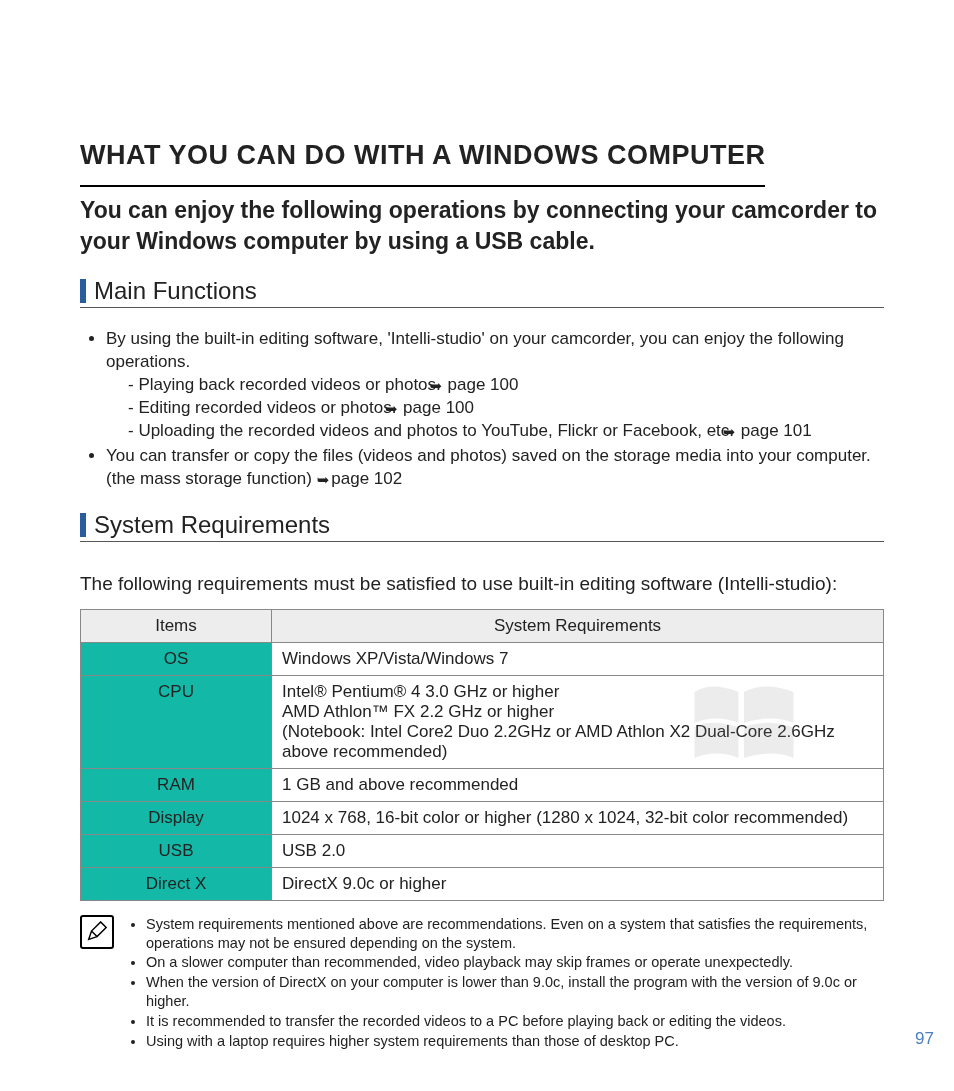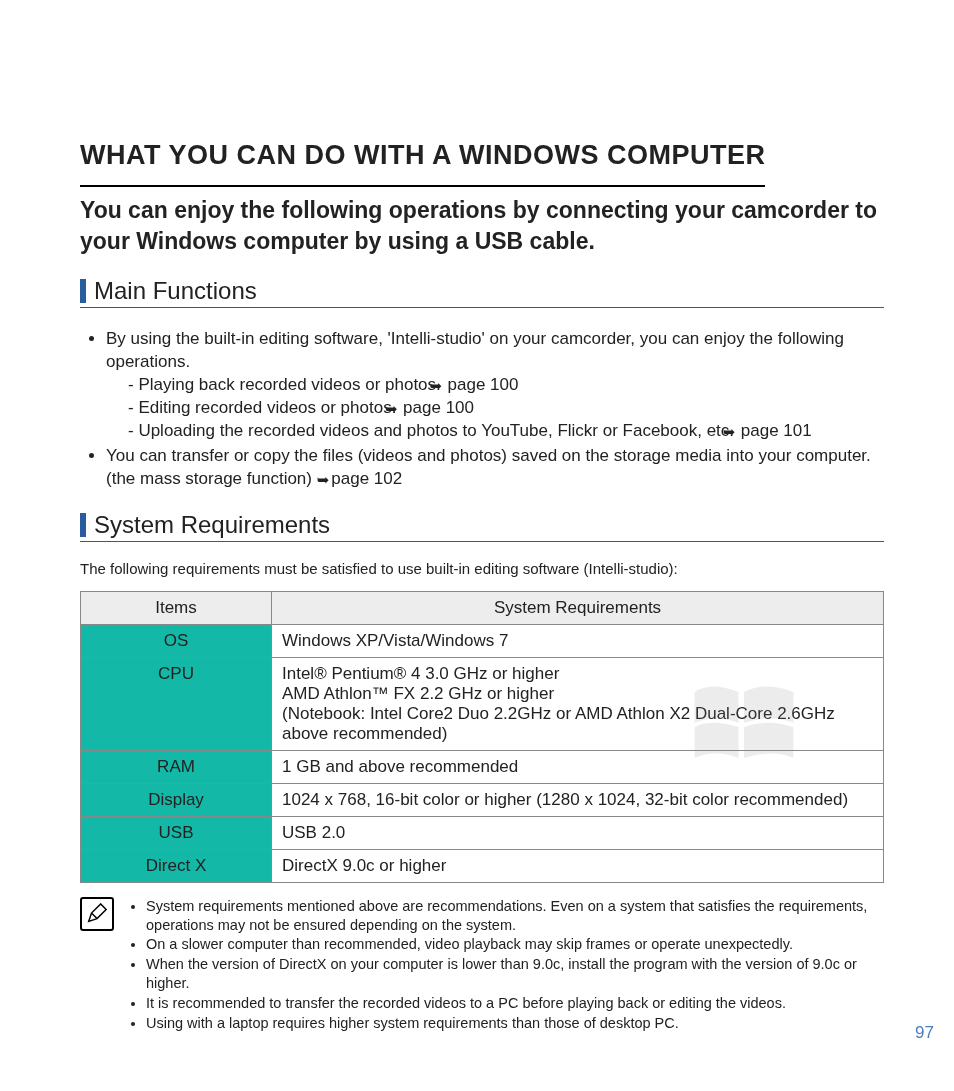--- a/index.html
+++ b/index.html
@@ -53,21 +53,21 @@
   }
   ul.top > li { margin-bottom: 2px; list-style-type: disc; }
   .sub { padding-left: 22px; }
   .sub div { text-indent: -16px; padding-left: 16px; }
   .arrow {
     display: inline-block;
     transform: translateY(1px);
     font-size: 15px;
     margin: 0 2px 0 0;
   }
-  .reqintro { font-size: 15px; margin-top: 18px; }
+  .reqintro { font-size: 19px; margin-top: 31px; }
   table.req {
     margin-top: 14px;
     border-collapse: collapse;
     width: 100%;
     font-size: 17px;
   }
   table.req th, table.req td {
     border: 1px solid #888;
     padding: 6px 10px;
     vertical-align: top;
@@ -95,21 +95,21 @@
     justify-content: center;
     margin-right: 14px;
     flex-shrink: 0;
   }
   .notes .icon svg { width: 22px; height: 22px; }
   .notes ul { padding-left: 18px; margin: 0; }
   .notes ul li { list-style-type: disc; margin-bottom: 1px; }
   .pagenum {
     position: absolute;
     right: 20px;
-    bottom: 48px;
+    bottom: 42px;
     font-size: 17px;
     color: #4a80bf;
   }
   .winlogo {
     position: absolute;
     right: 150px;
     top: 670px;
     width: 120px;
     height: 110px;
     opacity: 0.15;

